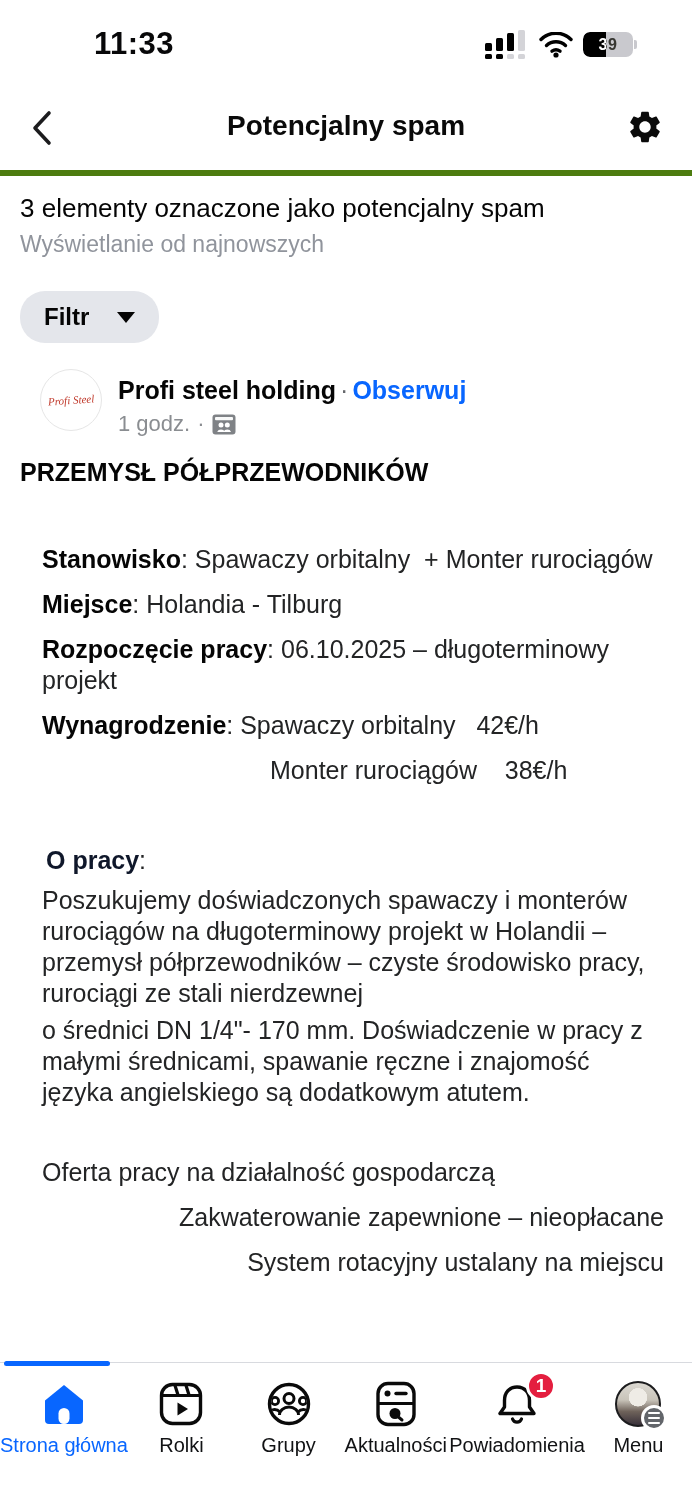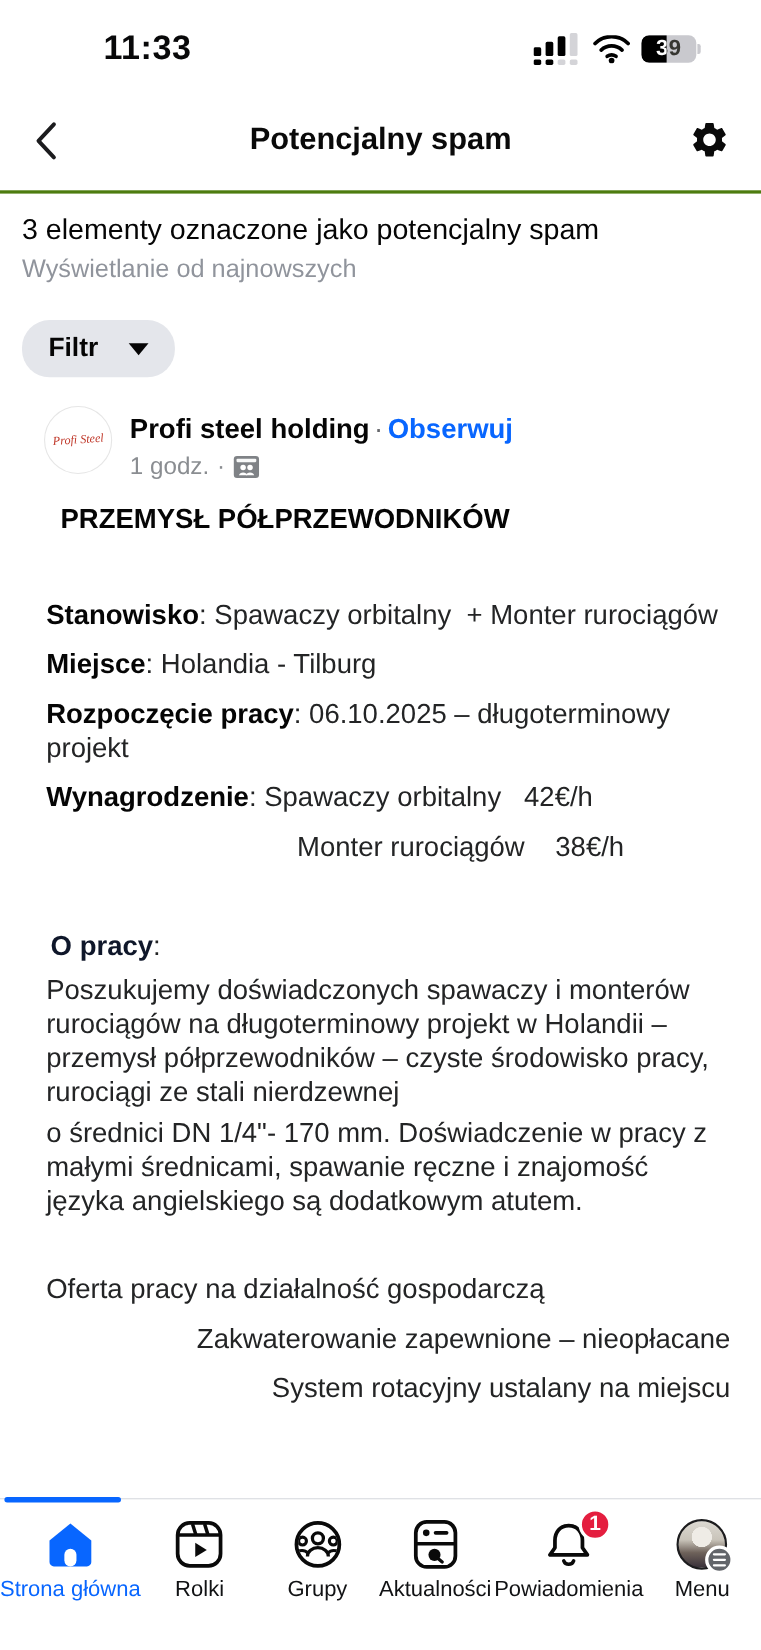--- a/index.html
+++ b/index.html
@@ -9,25 +9,25 @@
 
   
   .status-bar { position:relative; height:80px; }
   .time { position:absolute; left:94px; top:26px; font-size:31px; font-weight:600; letter-spacing:.5px; }
   .status-icons { position:absolute; right:55px; top:30px; display:flex; align-items:center; gap:10px; }
 
   
   .battery { position:relative; width:50px; height:25px; border-radius:7px; background:#c9c9ce; overflow:hidden; }
   .battery-fill { position:absolute; left:0; top:0; bottom:0; width:45%; background:#000; border-radius:7px 0 0 7px; }
   .battery-num { position:absolute; inset:0; display:flex; align-items:center; justify-content:center;
-    font-size:20px; font-weight:700; color:#fff; mix-blend-mode:difference; letter-spacing:.5px; }
+    font-size:16px; font-weight:700; color:#fff; mix-blend-mode:difference; letter-spacing:.5px; }
   .battery-cap { width:3px; height:9px; background:#c9c9ce; border-radius:0 2px 2px 0; margin-left:-8px; }
 
   
-  .app-header { position:relative; height:96px; border-bottom:3px solid #4d7c0f; }
+  .app-header { position:relative; height:96px; border-bottom:6px solid #4d7c0f; }
   .back-btn { position:absolute; left:28px; top:26px; width:40px; height:44px; display:flex; align-items:center; }
   .app-title { position:absolute; left:0; right:0; top:30px; text-align:center; font-size:28px; font-weight:600; color:#0a0a0a; }
   .gear-btn { position:absolute; right:26px; top:26px; width:42px; height:42px; display:flex; align-items:center; justify-content:center; }
 
   
   .summary { padding:17px 20px 0 20px; }
   .summary-title { font-size:26px; color:#050505; }
   .summary-sub { margin-top:7px; font-size:23px; color:#90949c; }
 
   
@@ -44,21 +44,21 @@
     display:flex; align-items:center; justify-content:center; overflow:hidden; flex:0 0 auto; }
   .avatar-logo { font-size:11px; font-style:italic; color:#c0392b; text-align:center; line-height:11px;
     font-family:"Liberation Serif", serif; transform:rotate(-4deg); }
   .post-head-text { margin-left:16px; padding-top:6px; }
   .name-row { font-size:25px; line-height:30px; }
   .author { font-weight:700; color:#050505; }
   .dot-sep { color:#65676b; padding:0 4px; }
   .follow { color:#0866ff; font-weight:600; }
   .meta-row { margin-top:6px; font-size:22px; color:#8a8d91; display:flex; align-items:center; gap:7px; }
 
-  .headline { margin-top:21px; padding-left:55px; font-size:25px; font-weight:700; color:#050505; }
+  .headline { margin-top:21px; padding-left:20px; font-size:25px; font-weight:700; color:#050505; }
 
   .post-body { padding:0 28px 0 42px; font-size:25px; color:#232425; line-height:31px; }
   .field { margin-top:0; white-space:pre-wrap; }
   .fields { margin-top:57px; }
   .field + .field { margin-top:14px; }
   .field b { color:#050505; }
   .wage2 { margin-top:14px; padding-left:228px; white-space:pre-wrap; }
   .about-head { margin-top:59px; padding-left:4px; }
   .about-head b { color:#0f172a; }
   .para1 { margin-top:9px; white-space:pre-line; }

